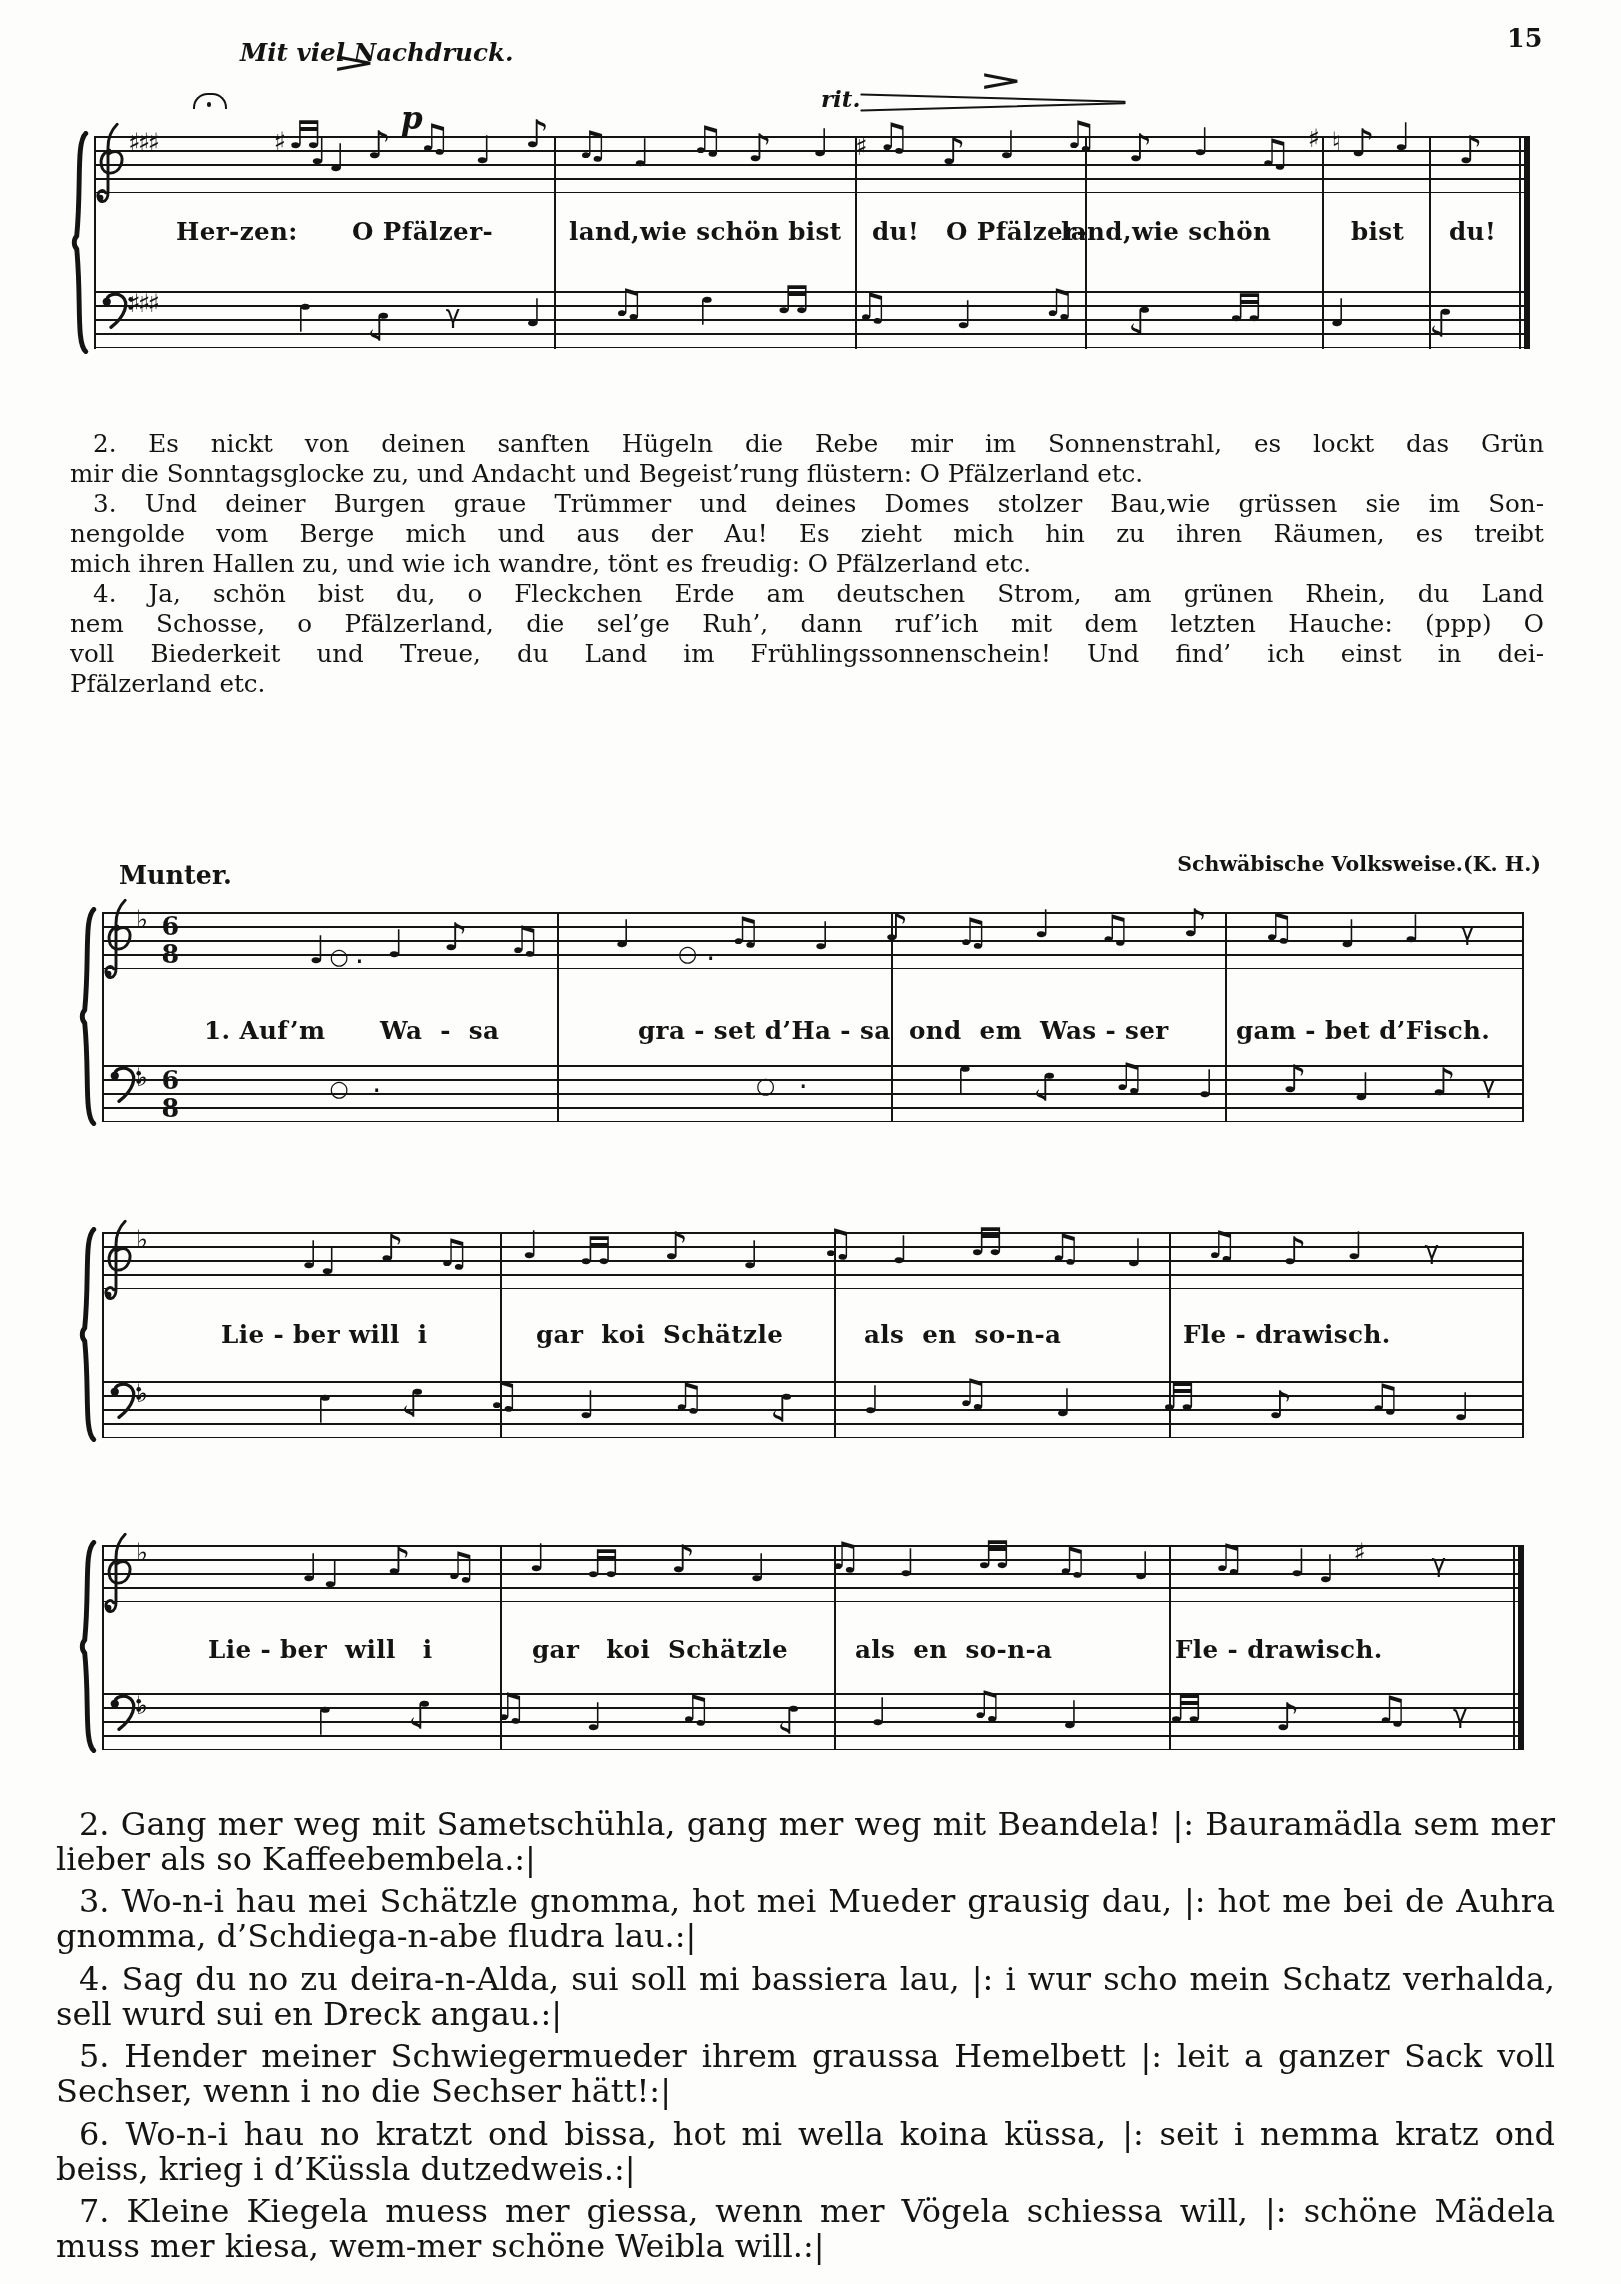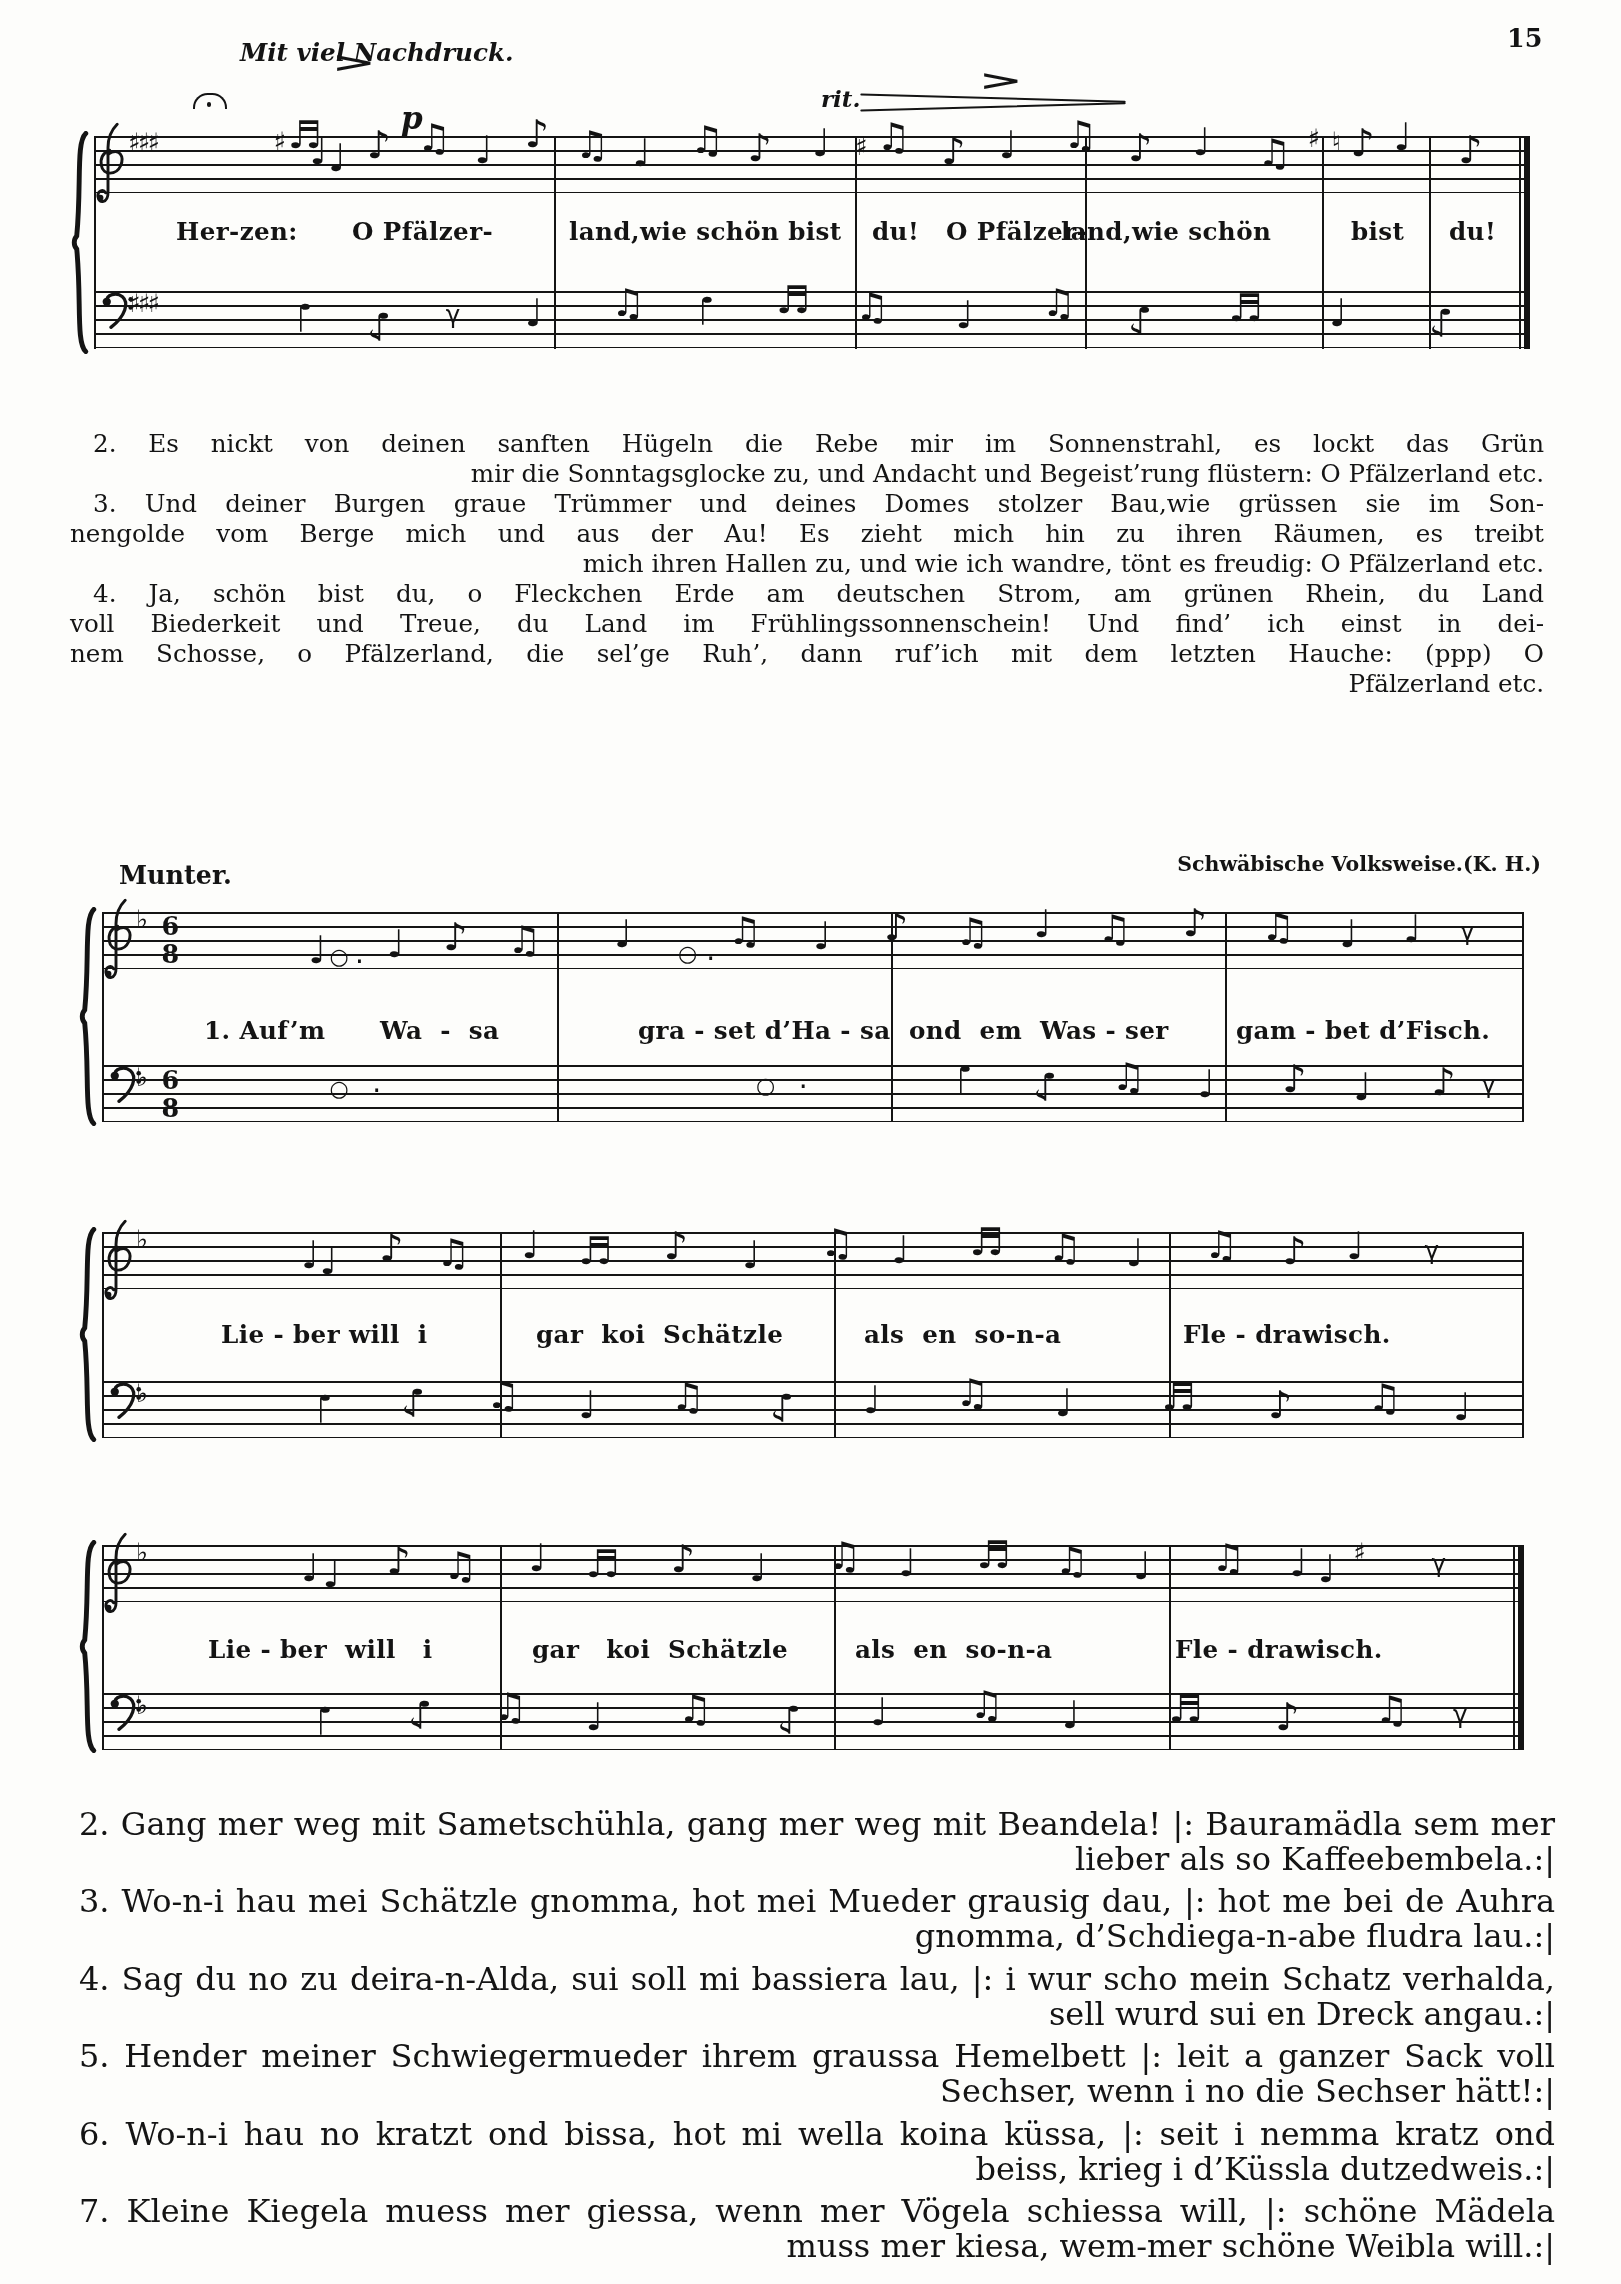--- a/index.html
+++ b/index.html
@@ -4,21 +4,21 @@
 <style>
   html,body{margin:0;padding:0;background:#e8e8e4;}
   .page{position:relative;width:1621px;height:2284px;background:#fdfdfb;color:#141414;
         font-family:"DejaVu Serif",serif;overflow:hidden;}
 
   
   .page-number{position:absolute;top:23px;left:1507px;font-size:25.4px;font-weight:bold;}
   .para{position:absolute;left:70px;top:429px;width:1474px;font-size:24.6px;line-height:30px;}
   .bottom{position:absolute;left:56px;top:1807px;width:1499px;font-size:32px;line-height:35px;}
   .bottom .verse{margin-bottom:7.4px;}
-  .pline{white-space:normal;text-align:right;}
+  .pline{white-space:normal;}
   .pline.j{text-align:justify;text-align-last:justify;}
   .pline.ind{text-indent:23px;}
 
   .title{position:absolute;top:783px;left:0;width:100%;text-align:center;
          font-size:39px;font-weight:bold;letter-spacing:1.6px;}
   .attrib{position:absolute;top:852px;right:80px;font-size:20.5px;font-weight:bold;}
   .munter{position:absolute;top:860px;left:119px;font-size:25.4px;font-weight:bold;}
 
   .tempo-marking{position:absolute;top:38px;left:240px;font-size:24.6px;font-weight:bold;font-style:italic;}
   .dyn-p{position:absolute;top:100px;left:401px;font-size:31px;font-weight:bold;font-style:italic;
@@ -169,22 +169,22 @@
         <div class="pline j ind">2. Es nickt von deinen sanften Hügeln die Rebe mir im Sonnenstrahl, es lockt das Grün</div>
         <div class="pline">mir die Sonntagsglocke zu, und Andacht und Begeist’rung flüstern: O Pfälzerland etc.</div>
       </div>
       <div class="verse">
         <div class="pline j ind">3. Und deiner Burgen graue Trümmer und deines Domes stolzer Bau,wie grüssen sie im Son-</div>
         <div class="pline j">nengolde vom Berge mich und aus der Au! Es zieht mich hin zu ihren  Räumen, es treibt</div>
         <div class="pline">mich ihren Hallen zu, und wie ich wandre, tönt es freudig: O Pfälzerland etc.</div>
       </div>
       <div class="verse">
         <div class="pline j ind">4. Ja, schön bist du, o Fleckchen Erde am deutschen Strom, am grünen Rhein, du Land</div>
+        <div class="pline j">nem Schosse, o  Pfälzerland, die sel’ge Ruh’, dann ruf’ich mit dem letzten Hauche: (ppp) O</div>
         <div class="pline j">voll Biederkeit und Treue, du Land im Frühlingssonnenschein! Und find’ ich einst in dei-</div>
-        <div class="pline j">nem Schosse, o  Pfälzerland, die sel’ge Ruh’, dann ruf’ich mit dem letzten Hauche: (ppp) O</div>
         <div class="pline">Pfälzerland etc.</div>
       </div>
     </div>
 
   <div class="attrib">Schwäbische Volksweise.(K. H.)</div>
   <div class="munter">Munter.</div>
 
   <div class="system sys-b">
     <svg class="brace" width="18" height="219" viewBox="0 0 22 268" preserveAspectRatio="none">
       <path class="ink" stroke-width="6" d="M18 3 C6 14 13 64 7 126 C3 130 3 138 7 142 C13 204 6 254 18 265"></path>

